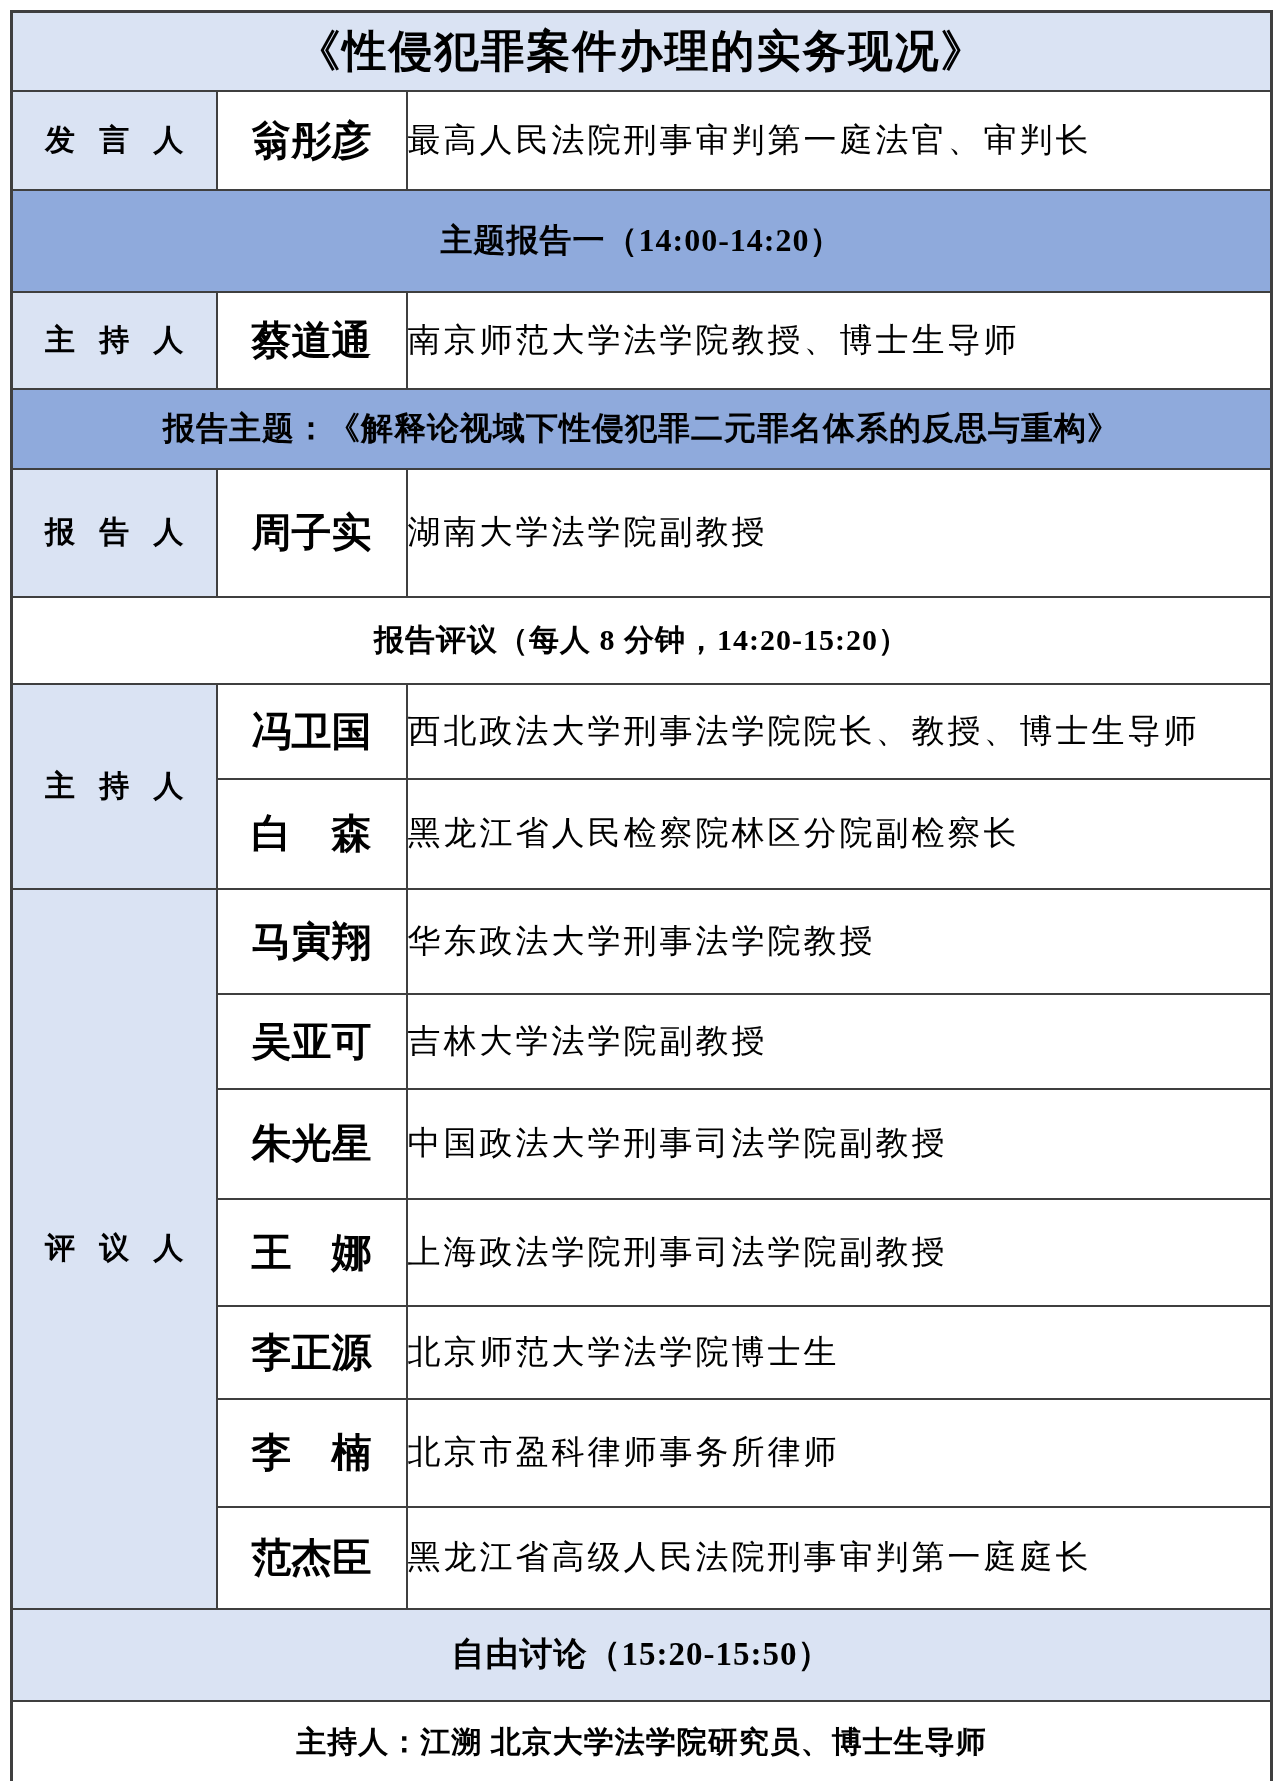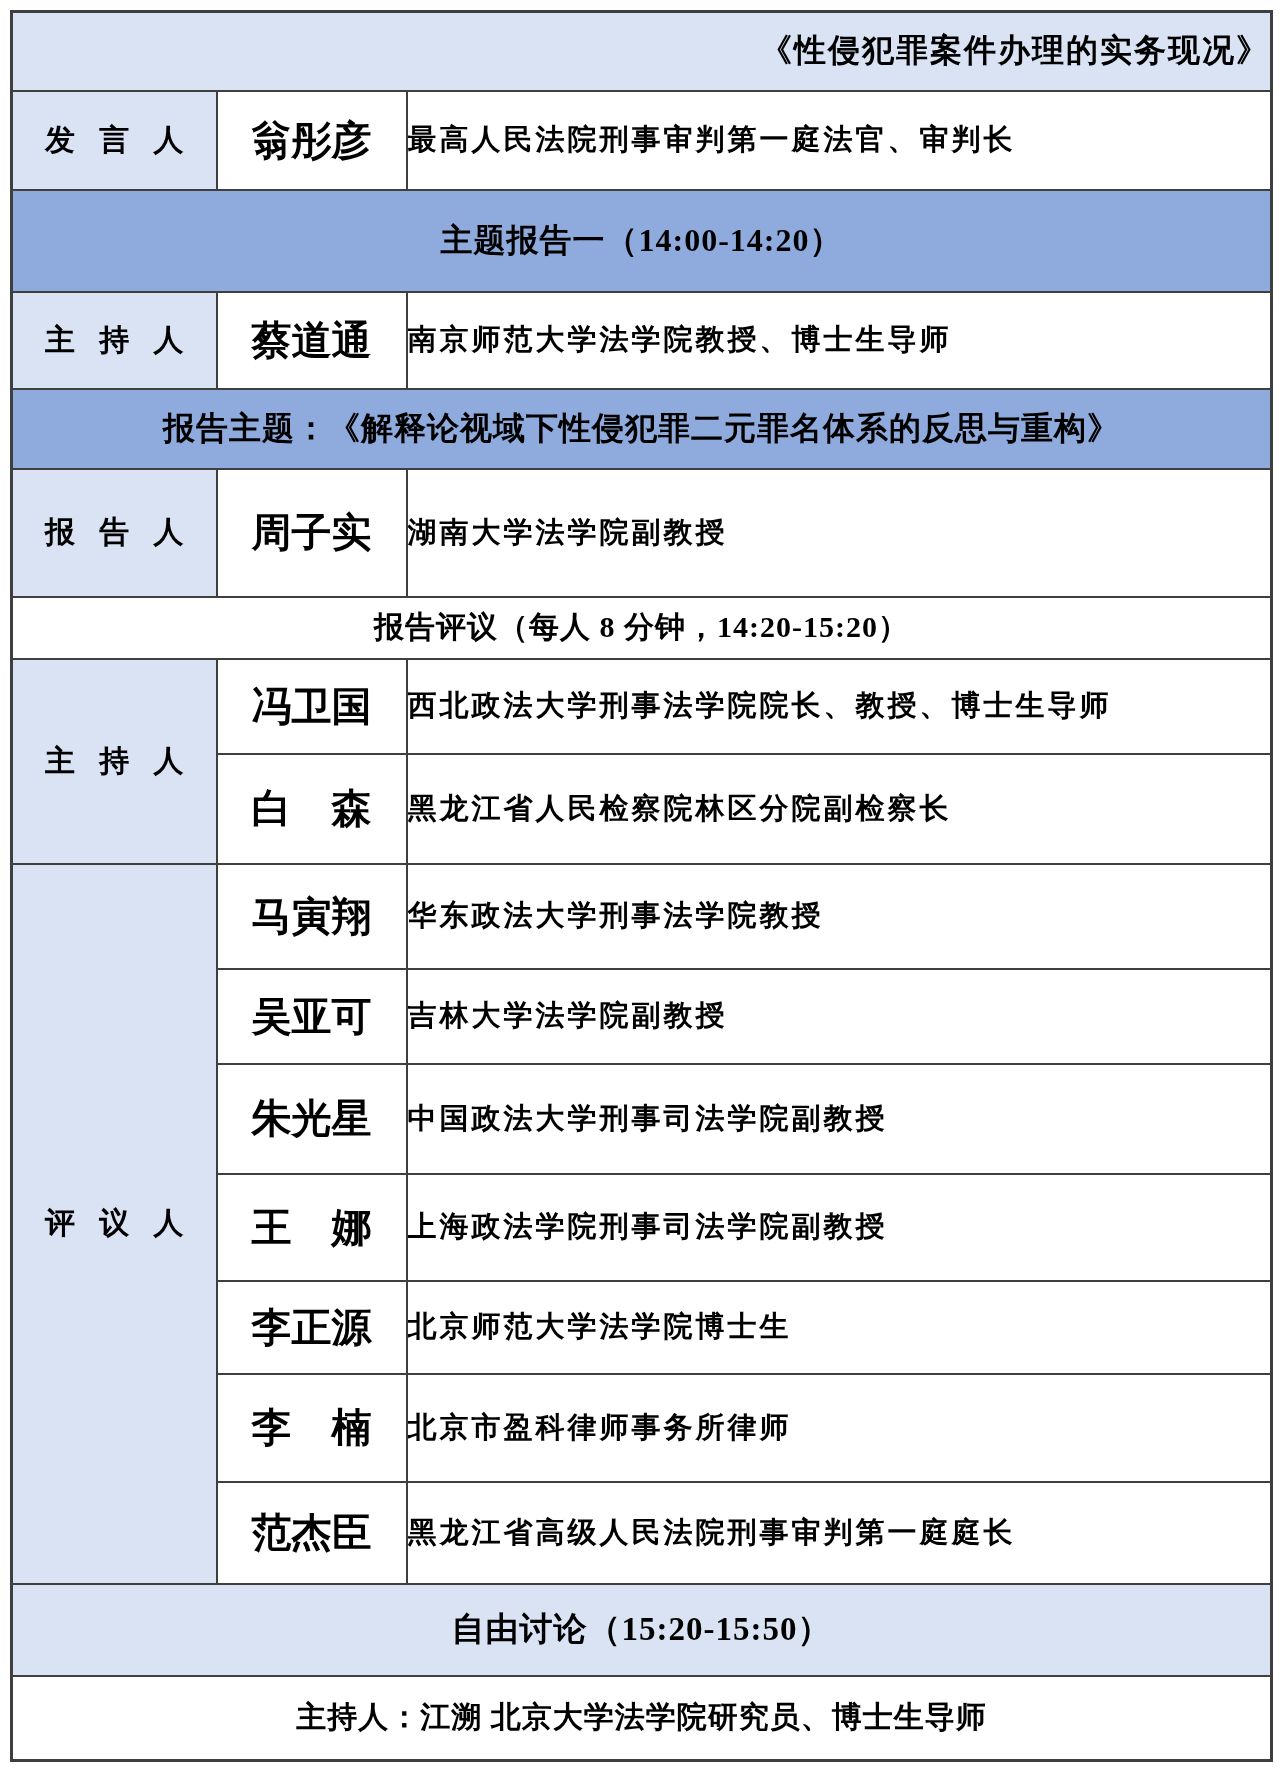--- a/index.html
+++ b/index.html
@@ -40,33 +40,33 @@
   .c-name {
     background: #ffffff;
     text-align: center;
     font-weight: bold;
     font-size: 40px;
     font-family: "Liberation Serif", serif;
   }
   .c-desc {
     background: #ffffff;
     text-align: left;
-    font-weight: bold;
-    font-size: 29px;
+    font-weight: normal;
+    font-size: 33px;
     letter-spacing: 3px;
     padding-left: 14px;
     padding-right: 8px;
     font-family: "Liberation Serif", serif;
   }
   
   .row-title td {
     background: #dae3f3;
-    text-align: right;
-    font-weight: bold;
-    font-size: 32px;
+    text-align: center;
+    font-weight: bold;
+    font-size: 44px;
     letter-spacing: 2px;
     font-family: "Liberation Sans", sans-serif;
   }
   .row-banner td {
     background: #8faadc;
     text-align: center;
     font-weight: bold;
     font-size: 32px;
     letter-spacing: 1px;
     font-family: "Liberation Serif", serif;
@@ -147,21 +147,21 @@
         <span>报 告 人</span>
       </td>
       <td class="c-name">
         <span>周子实</span>
       </td>
       <td class="c-desc">
         <span>湖南大学法学院副教授</span>
       </td>
     </tr>
 
-    <tr class="row-plain" style="height:62px">
+    <tr class="row-plain" style="height:87px">
       <td colspan="3">
         <span>报告评议（每人 8 分钟，14:20-15:20）</span>
       </td>
     </tr>
 
     <tr style="height:95px">
       <td class="c-label" rowspan="2">
         <span>主 持 人</span>
       </td>
       <td class="c-name">

